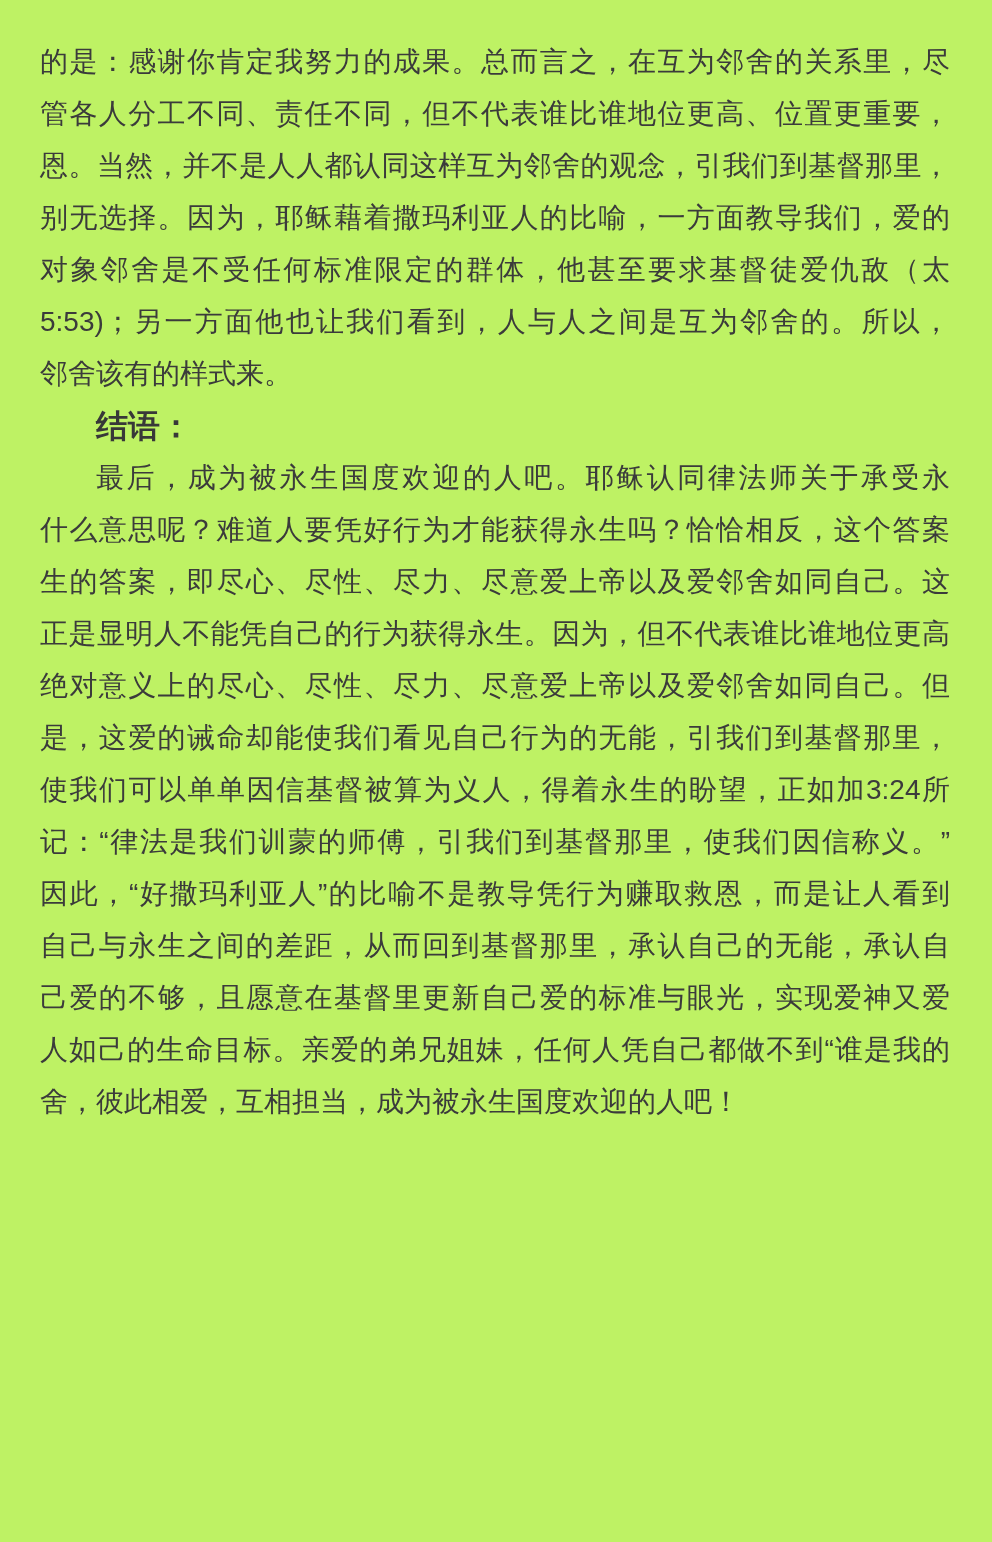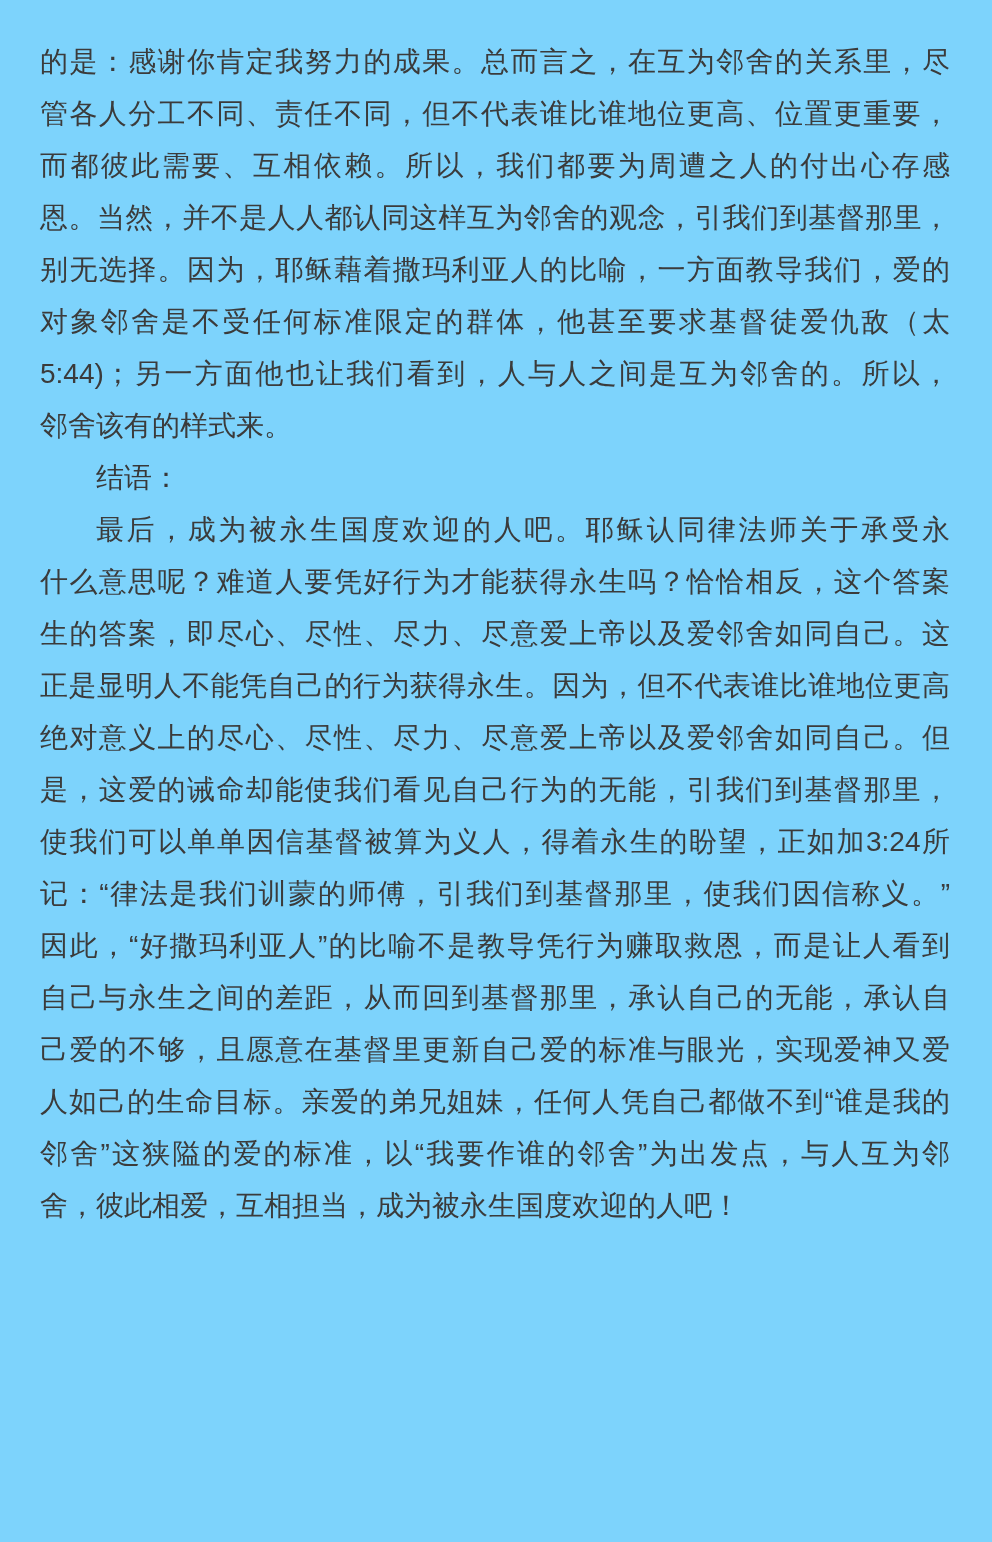--- a/index.html
+++ b/index.html
@@ -24,63 +24,61 @@
     text-align: justify;
     text-align-last: justify;
     white-space: normal;
   }
   .line.last {
     text-align: justify;
     text-align-last: left;
   }
   h2.heading {
     margin: 0;
-    font-size: 28px;
+    font-size: 32px;
     line-height: 52px;
     height: 52px;
-    font-weight: normal;
+    font-weight: bold;
     color: #383838;
     text-align: center;
     text-align-last: left;
     text-indent: 56px;
   }
   section[data-name="paragraph-conclusion"] .line:first-child {
     text-indent: 56px;
   }
   section {
     margin: 0;
     padding: 0;
   }
 </style>
 </head>
 <body>
 
-<div class="page" data-name="document-page" style="background: #7dd3fc; color: rgb(59, 59, 59);">
+<div class="page" data-name="document-page" style="background: #bef264; color: rgb(59, 59, 59);">
   <section data-name="paragraph-continuation">
       <div class="line" data-name="text-line">的是：感谢你肯定我努力的成果。总而言之，在互为邻舍的关系里，尽</div>
       <div class="line" data-name="text-line">管各人分工不同、责任不同，但不代表谁比谁地位更高、位置更重要，</div>
-      <div class="line" data-name="text-line">而都彼此需要、互相依赖。所以，我们都要为周遭之人的付出心存感</div>
       <div class="line" data-name="text-line">恩。当然，并不是人人都认同这样互为邻舍的观念，引我们到基督那里，</div>
       <div class="line" data-name="text-line">别无选择。因为，耶稣藉着撒玛利亚人的比喻，一方面教导我们，爱的</div>
       <div class="line" data-name="text-line">对象邻舍是不受任何标准限定的群体，他甚至要求基督徒爱仇敌（太</div>
-      <div class="line" data-name="text-line">5:44)；另一方面他也让我们看到，人与人之间是互为邻舍的。所以，</div>
+      <div class="line" data-name="text-line">5:53)；另一方面他也让我们看到，人与人之间是互为邻舍的。所以，</div>
       <div class="line last" data-name="text-line">邻舍该有的样式来。</div>
     </section>
 
   <h2 class="heading" data-name="section-heading-conclusion" style="color: rgb(56, 56, 56);">结语：</h2>
 
   <section data-name="paragraph-conclusion">
       <div class="line" data-name="text-line">最后，成为被永生国度欢迎的人吧。耶稣认同律法师关于承受永</div>
       <div class="line" data-name="text-line">什么意思呢？难道人要凭好行为才能获得永生吗？恰恰相反，这个答案</div>
       <div class="line" data-name="text-line">生的答案，即尽心、尽性、尽力、尽意爱上帝以及爱邻舍如同自己。这</div>
       <div class="line" data-name="text-line">正是显明人不能凭自己的行为获得永生。因为，但不代表谁比谁地位更高</div>
       <div class="line" data-name="text-line">绝对意义上的尽心、尽性、尽力、尽意爱上帝以及爱邻舍如同自己。但</div>
       <div class="line" data-name="text-line">是，这爱的诫命却能使我们看见自己行为的无能，引我们到基督那里，</div>
       <div class="line" data-name="text-line">使我们可以单单因信基督被算为义人，得着永生的盼望，正如加3:24所</div>
       <div class="line" data-name="text-line">记：“律法是我们训蒙的师傅，引我们到基督那里，使我们因信称义。”</div>
       <div class="line" data-name="text-line">因此，“好撒玛利亚人”的比喻不是教导凭行为赚取救恩，而是让人看到</div>
       <div class="line" data-name="text-line">自己与永生之间的差距，从而回到基督那里，承认自己的无能，承认自</div>
       <div class="line" data-name="text-line">己爱的不够，且愿意在基督里更新自己爱的标准与眼光，实现爱神又爱</div>
       <div class="line" data-name="text-line">人如己的生命目标。亲爱的弟兄姐妹，任何人凭自己都做不到“谁是我的</div>
-      <div class="line" data-name="text-line">邻舍”这狭隘的爱的标准，以“我要作谁的邻舍”为出发点，与人互为邻</div>
       <div class="line last" data-name="text-line">舍，彼此相爱，互相担当，成为被永生国度欢迎的人吧！</div>
     </section>
 </div>
 
 </body></html>

